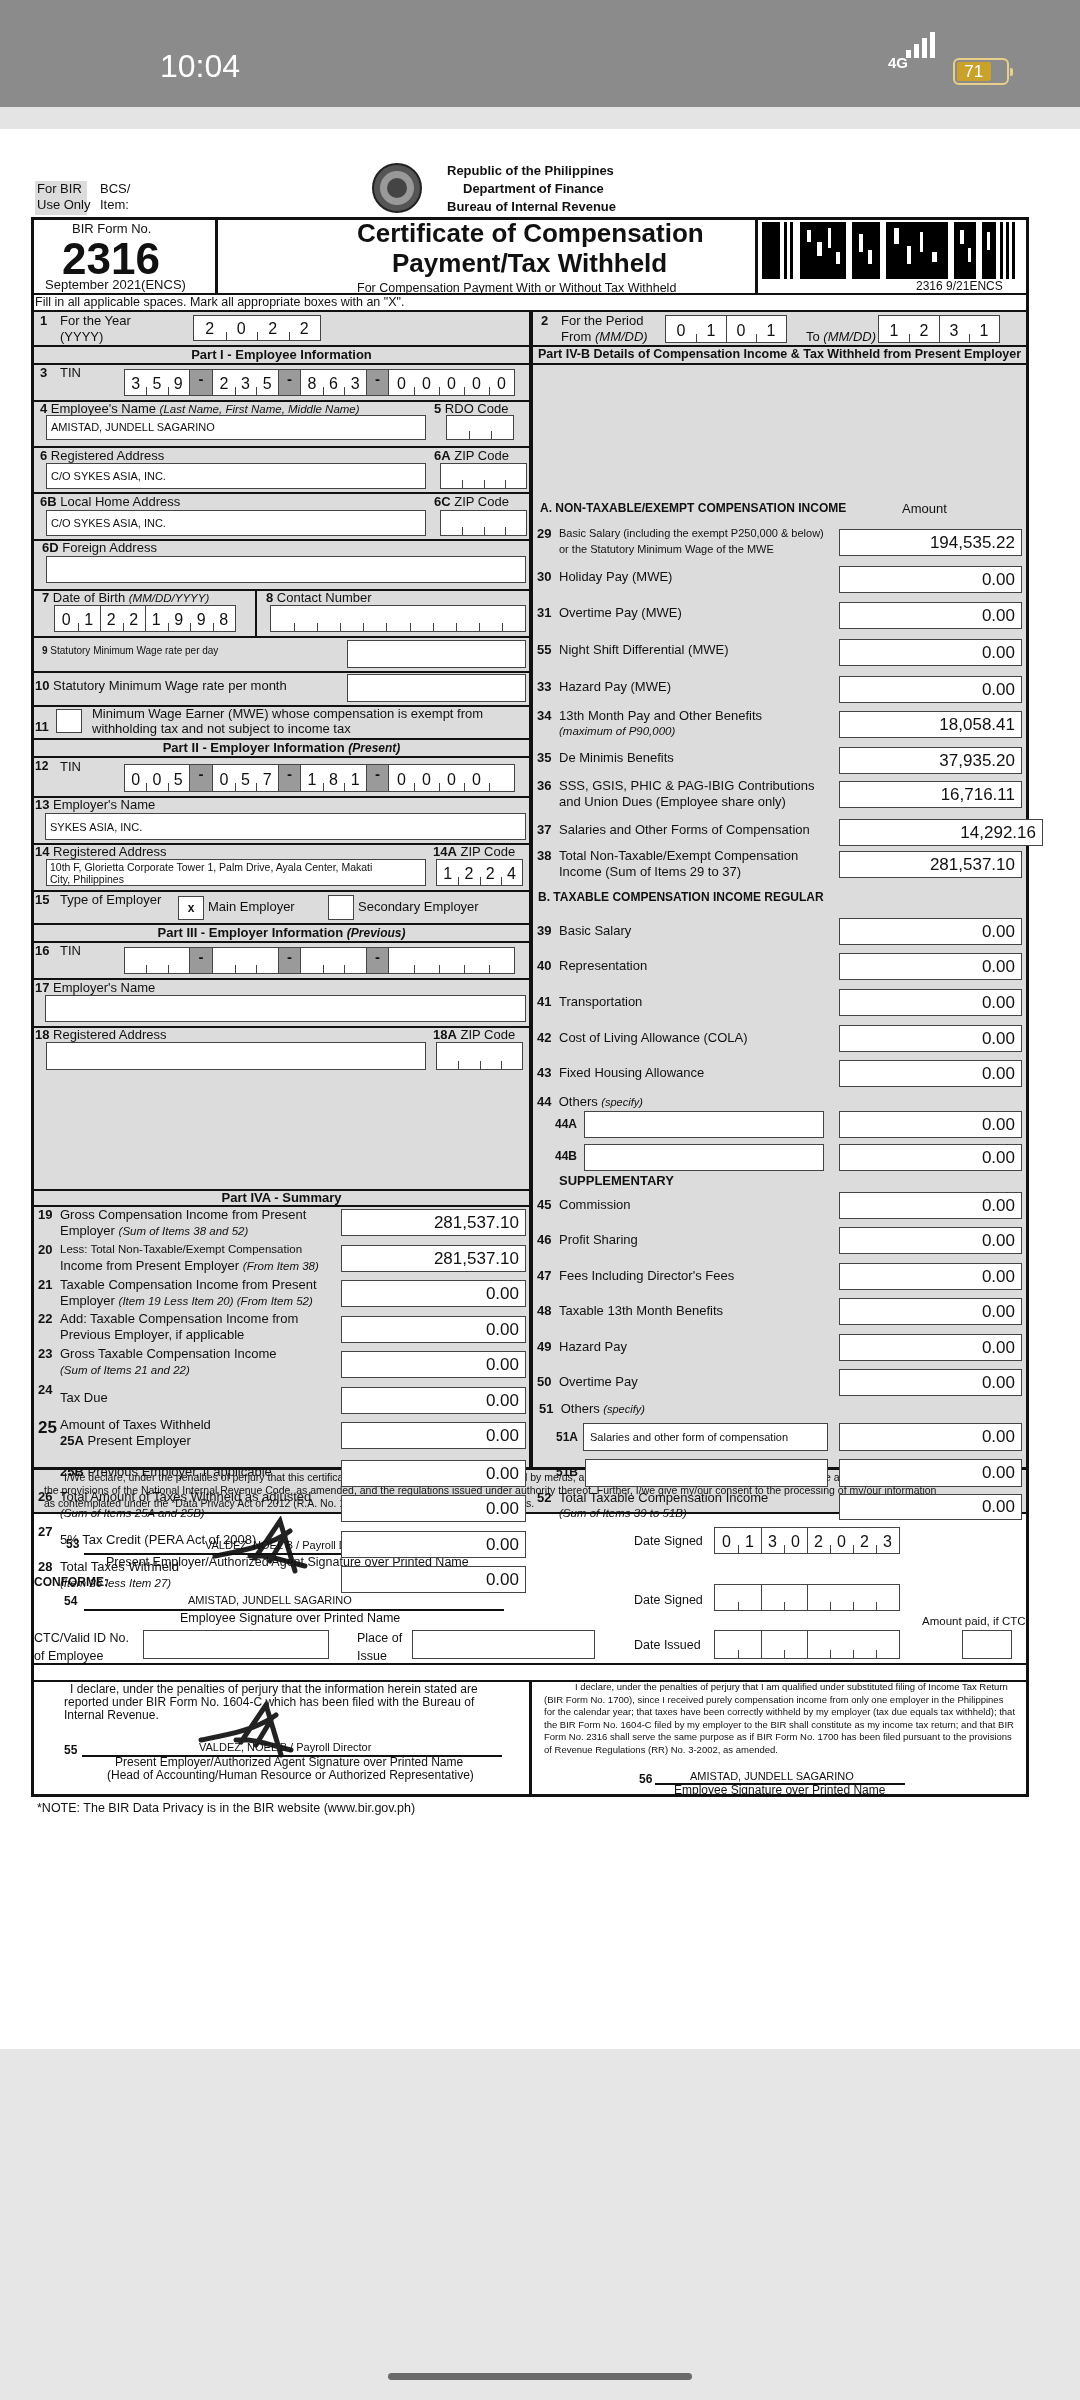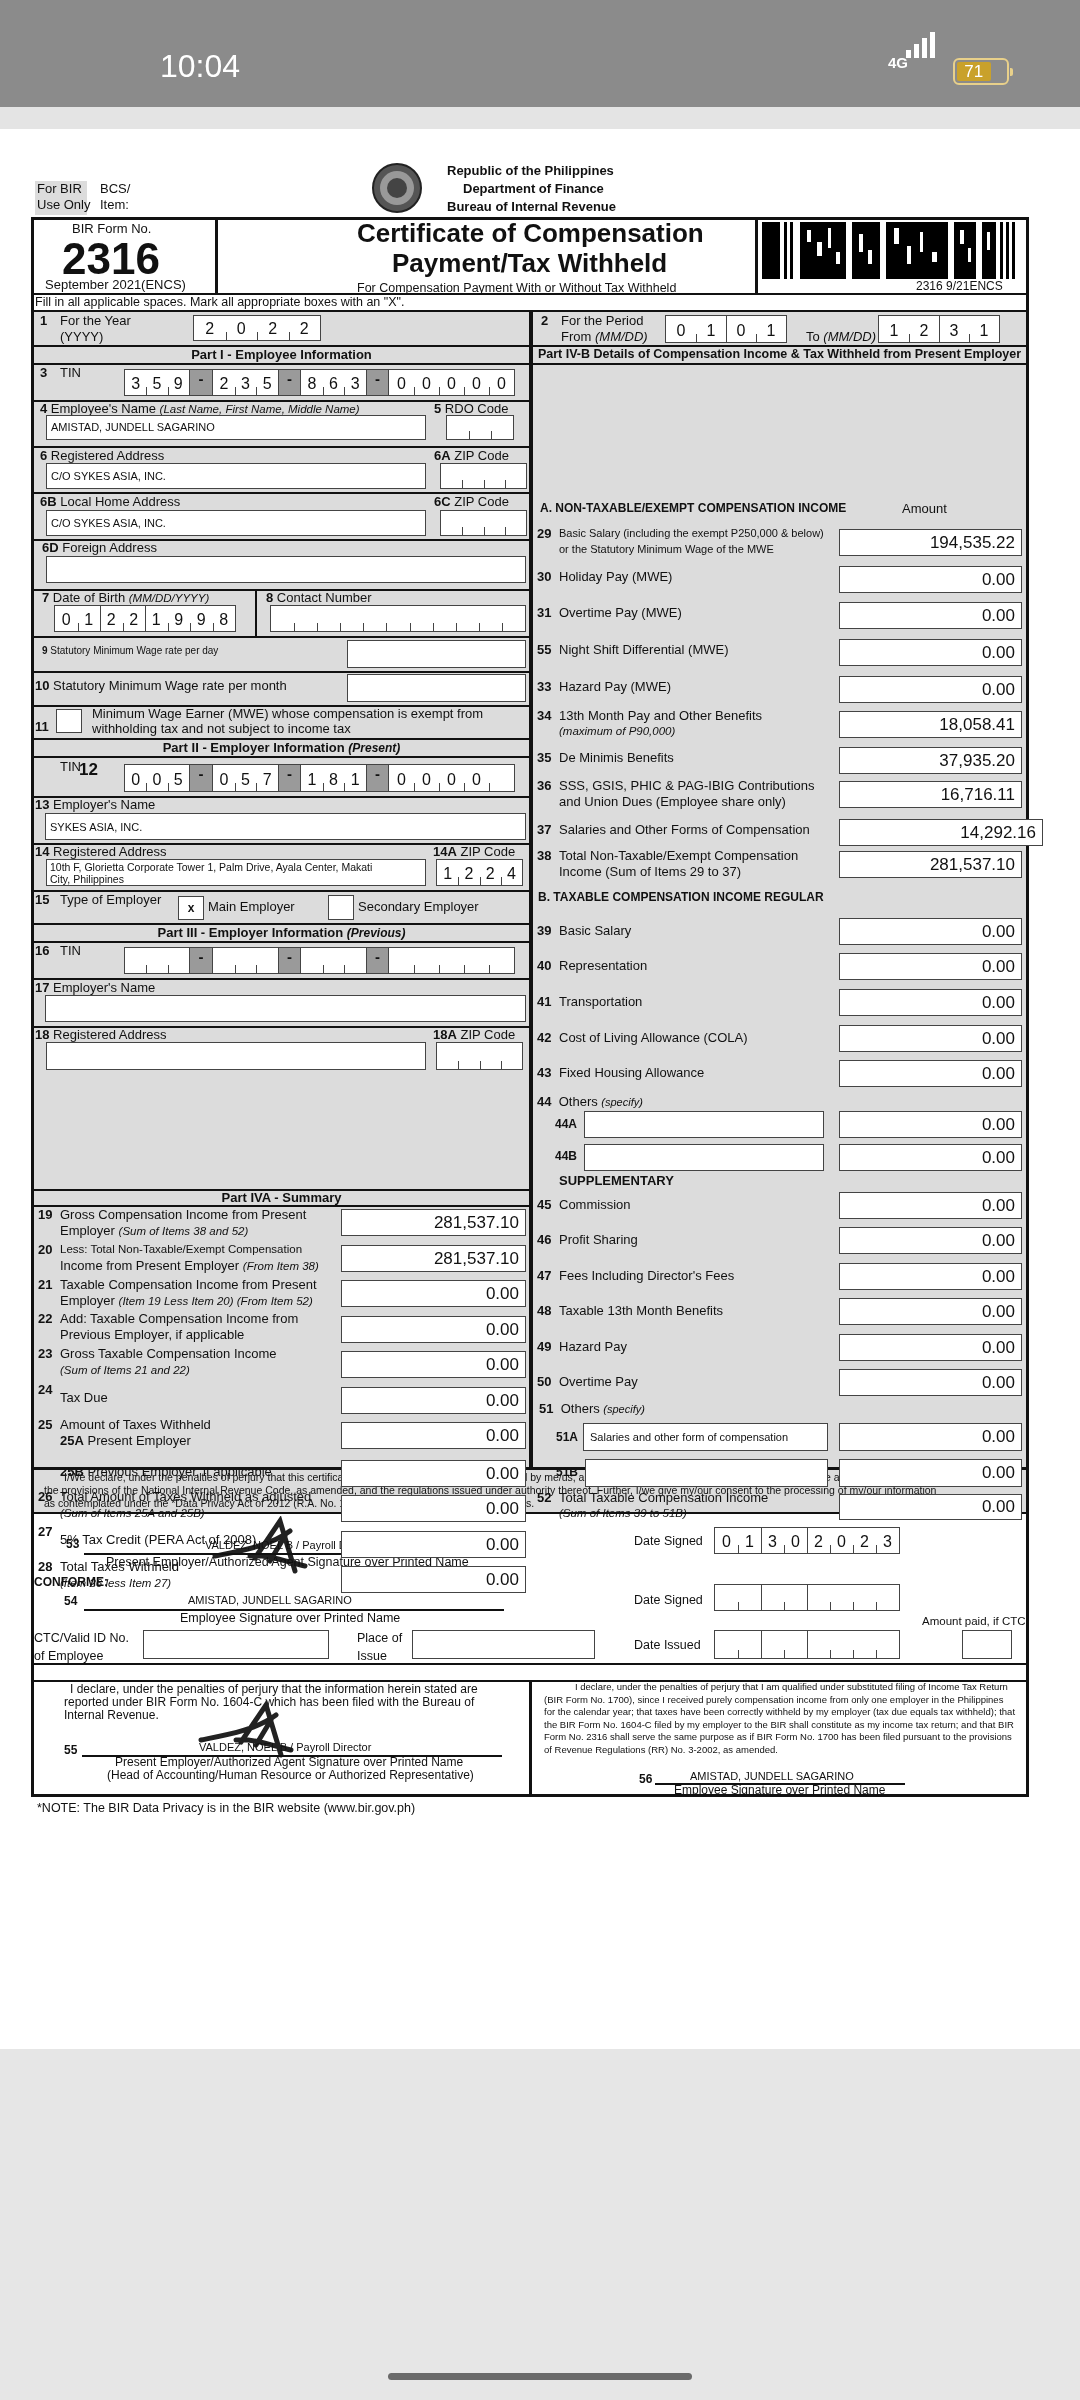--- a/index.html
+++ b/index.html
@@ -261,21 +261,21 @@
   <div class="abs" style="left:34px;top:576px;width:495px;height:2px;background:#111;"></div>
 
   <div class="t b" style="left:35px;top:591px;font-size:13px;">11</div>
   <div class="box" style="left:56px;top:580px;width:26px;height:24px;"></div>
   <div class="t" style="left:92px;top:578px;font-size:13px;">Minimum Wage Earner (MWE) whose compensation is exempt from</div>
   <div class="t" style="left:92px;top:593px;font-size:13px;">withholding tax and not subject to income tax</div>
   <div class="abs" style="left:34px;top:609px;width:495px;height:2px;background:#111;"></div>
   <div class="sechead" style="left:34px;top:611px;width:495px;"><span>Part II - Employer Information</span> <i style="font-size:12px;">(Present)</i></div>
   <div class="abs" style="left:34px;top:627px;width:495px;height:2px;background:#111;"></div>
 
-  <div class="t b" style="left:35px;top:631px;font-size:17px;padding-left:44px;">12</div>
+  <div class="t b" style="left:35px;top:631px;font-size:12px;">12</div>
   <div class="t" style="left:60px;top:631px;font-size:13px;">TIN</div>
   <div class="abs" style="left:124px;top:635px;width:403px;height:28px;">
     <div class="digits" style="left:0;top:0;width:66px;height:28px;">
         <span>0</span>
         <span>0</span>
         <span>5</span>
       </div>
     <div class="dash" style="left:66px;top:0;width:22px;height:28px;">-</div>
     <div class="digits" style="left:88px;top:0;width:67px;height:28px;">
         <span>0</span>
@@ -501,21 +501,21 @@
     <div class="t" style="left:60px;top:1218px;font-size:13px;">Gross Taxable Compensation Income</div>
     <div class="t" style="left:60px;top:1234px;font-size:13px;"><span></span> <i style="font-size:11.5px;">(Sum of Items 21 and 22)</i></div>
     <div class="box" style="left:341px;top:1222px;width:185px;height:27px;">
       <span class="val">0.00</span>
     </div>
     <div class="t b" style="left:38px;top:1254px;font-size:13px;">24</div>
     <div class="t" style="left:60px;top:1262px;font-size:13px;">Tax Due</div>
     <div class="box" style="left:341px;top:1258px;width:185px;height:27px;">
       <span class="val">0.00</span>
     </div>
-    <div class="t b" style="left:38px;top:1289px;font-size:13px;">25</div>
+    <div class="t b" style="left:38px;top:1289px;font-size:17px;">25</div>
     <div class="t" style="left:60px;top:1289px;font-size:13px;">Amount of Taxes Withheld</div>
     <div class="t" style="left:60px;top:1305px;font-size:13px;"><b>25A</b> <span>Present Employer</span></div>
     <div class="box" style="left:341px;top:1293px;width:185px;height:27px;">
       <span class="val">0.00</span>
     </div>
     <div class="t" style="left:60px;top:1336px;font-size:13px;"><b>25B</b> <span>Previous Employer, if applicable</span></div>
     <div class="box" style="left:341px;top:1331px;width:185px;height:27px;">
       <span class="val">0.00</span>
     </div>
     <div class="t b" style="left:38px;top:1361px;font-size:13px;">26</div>

